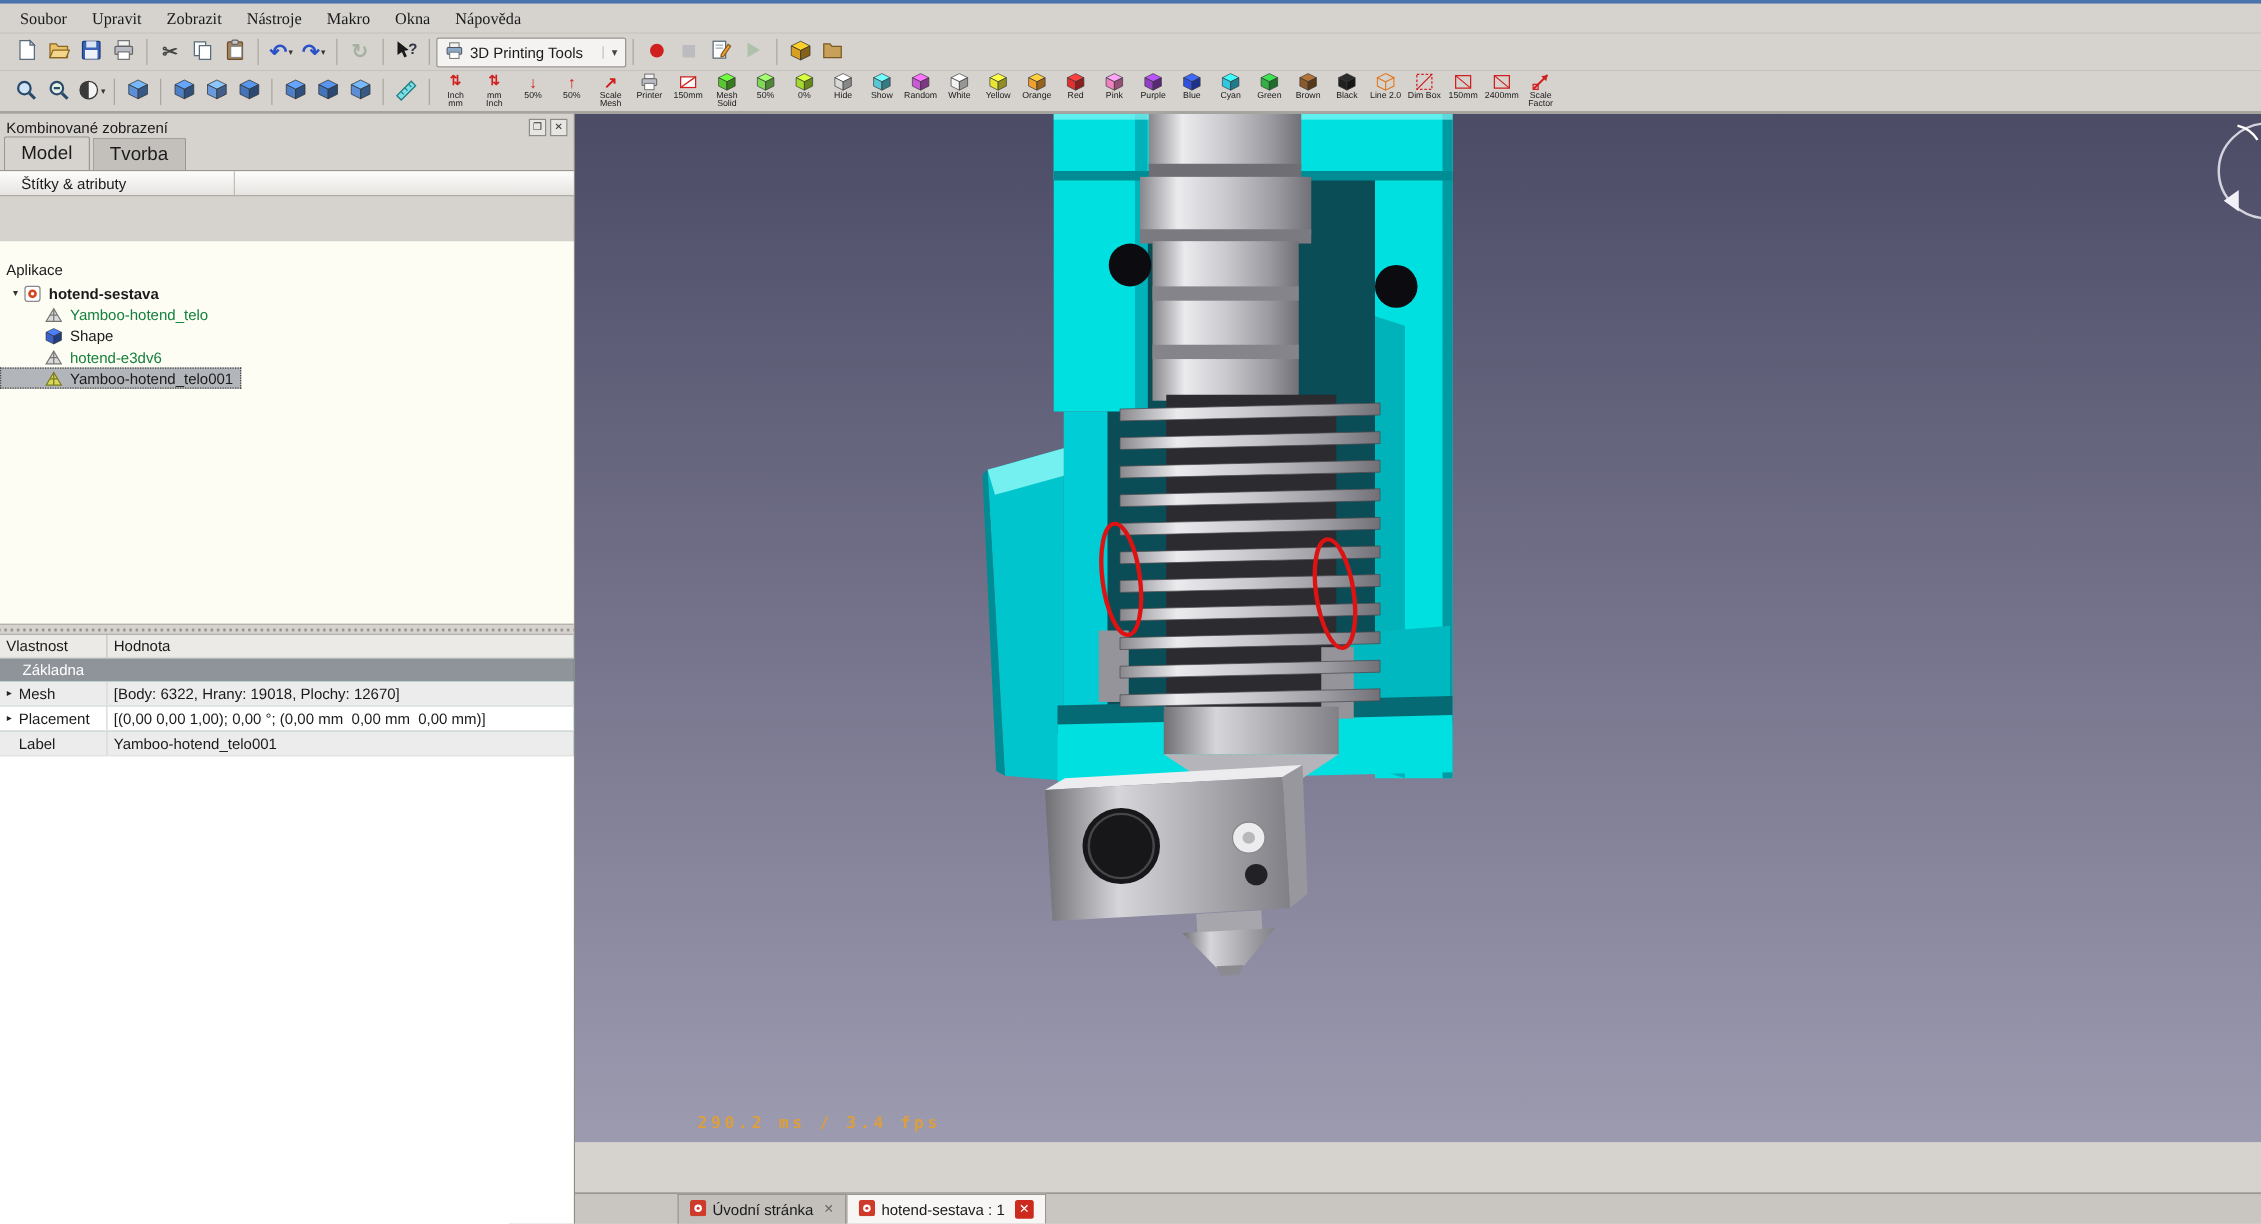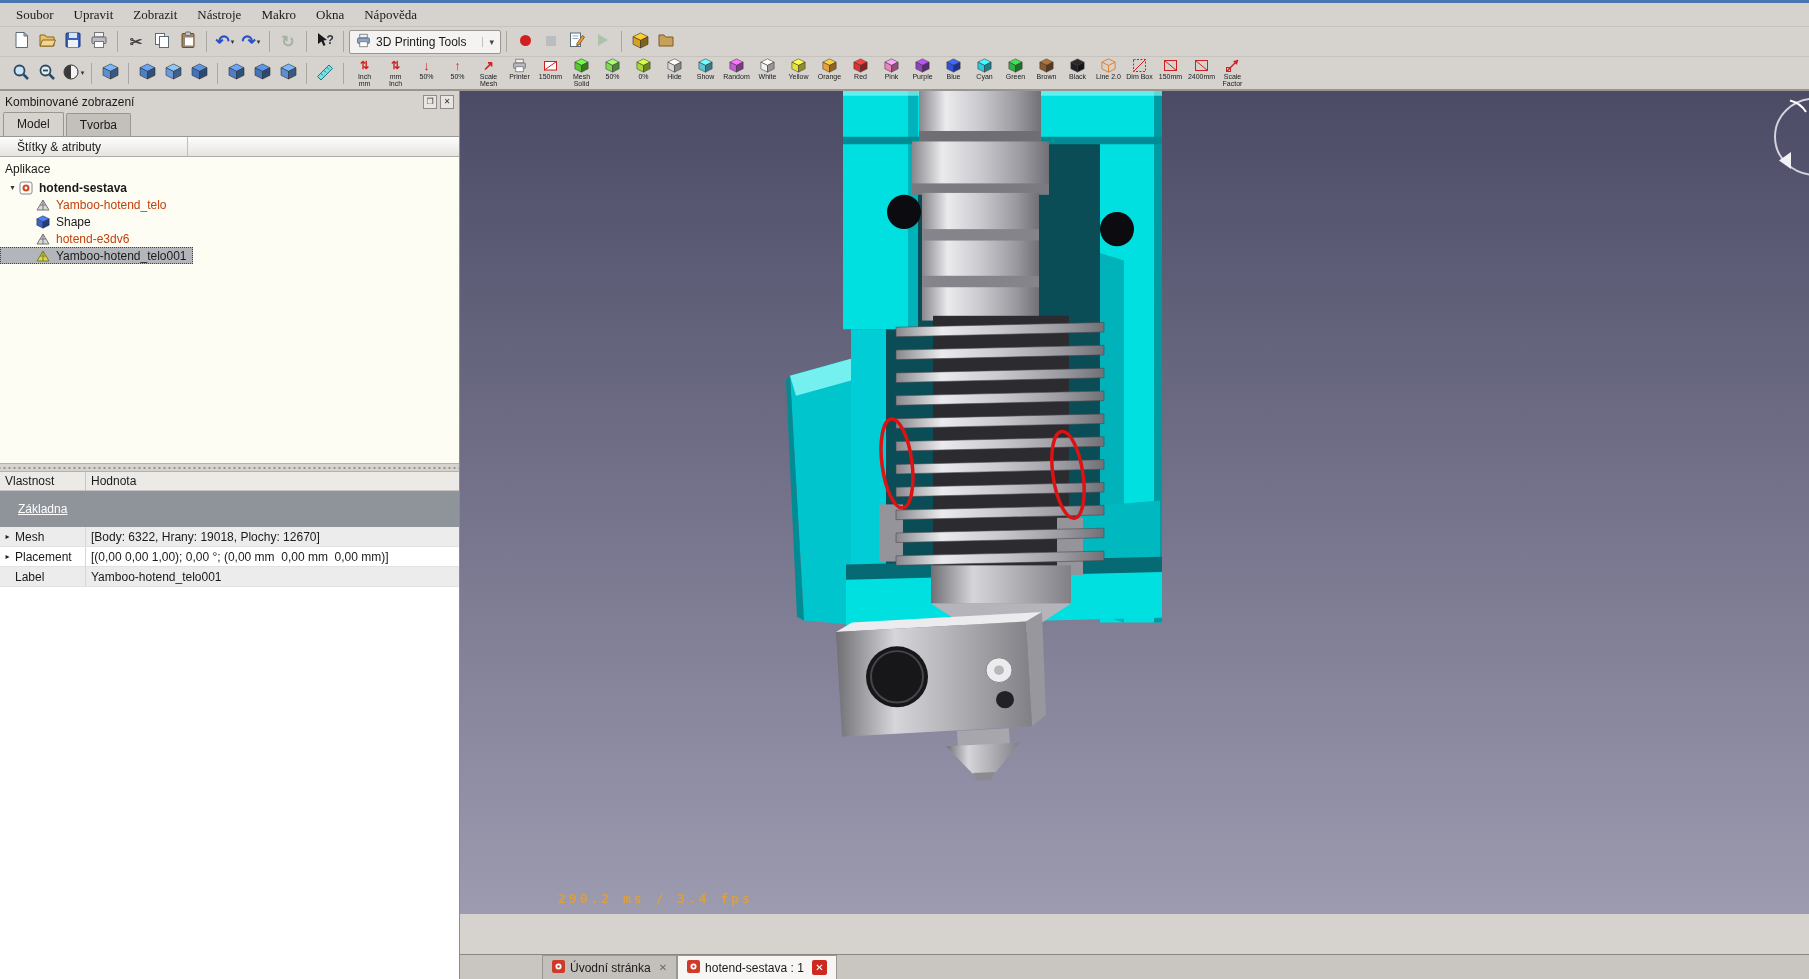--- a/index.html
+++ b/index.html
@@ -21,38 +21,38 @@
   .tool-strip { display:flex; align-items:center; }
   .tool-btn { width:31px; height:32px; display:flex; flex-direction:column; align-items:center; justify-content:flex-start; padding-top:1px; border-radius:3px; }
   .tool-btn .ticon { height:15px; display:flex; align-items:center; justify-content:center; }
   .tool-btn .tlabel { font-size:7px; line-height:7px; text-align:center; white-space:pre-line; color:#1a1a1a; }
   .main { display:flex; height:889px; border-top:1px solid #98948f; }
   .left-panel { width:460px; display:flex; flex-direction:column; background:#d6d3cf; border-right:1px solid #8f8c88; }
   .dock-title { height:22px; display:flex; align-items:center; padding:0 5px; font-size:12px; }
   .dock-btns { margin-left:auto; display:flex; gap:3px; }
   .dock-btn { width:14px; height:14px; border:1px solid #8f8c88; background:#e8e6e3; font-size:8px; line-height:12px; text-align:center; color:#333; }
   .panel-tabs { display:flex; align-items:flex-end; height:24px; padding-left:3px; border-bottom:1px solid #9a9792; }
-  .panel-tab { padding:4px 13px; font-size:12px; border:1px solid #9a9792; border-bottom:none; background:#c3c0bc; margin-right:2px; border-radius:2px 2px 0 0; }
+  .panel-tab { padding:4px 13px; font-size:15px; border:1px solid #9a9792; border-bottom:none; background:#c3c0bc; margin-right:2px; border-radius:2px 2px 0 0; }
   .panel-tab.active { background:#d6d3cf; padding-bottom:5px; }
   .tree-header { height:20px; background:linear-gradient(#fdfdfc,#e6e4e1); border-bottom:1px solid #b0ada9; display:flex; font-size:12px; align-items:center; }
   .tree-header .th1 { width:188px; padding-left:17px; border-right:1px solid #c2bfbb; height:100%; display:flex; align-items:center; }
-  .model-tree { height:306px; background:#fdfdf3; overflow:hidden; padding-top:3px; }
+  .model-tree { height:306px; background:#fdfdf3; overflow:hidden; padding-top:14px;margin-top:36px; }
   .tree-root { font-size:12px; padding:2px 0 3px 5px; }
   .tree-row { display:flex; align-items:center; height:17px; font-size:12px; width:max-content; min-width:188px; padding-right:6px; }
   .tree-row .tw { width:13px; font-size:8px; color:#333; text-align:center; }
   .tree-row .ticn { width:16px; display:flex; margin-right:4px; }
   .tree-row .tlb.b { font-weight:bold; }
-  .tree-row.muted .tlb { color:#c2410c; }
+  .tree-row.muted .tlb { color:#15803d; }
   .tree-row.sel { background:#b2b6ba; outline:1px dotted #444; outline-offset:-1px; }
   .splitter { height:9px; background:#d6d3cf; border-top:1px solid #b5b2ae; border-bottom:1px solid #b5b2ae; background-image:radial-gradient(circle,#94918c 1px,transparent 1.2px); background-size:5px 4px; background-repeat:repeat-x; background-position:center; }
   .props { background:#0f766e; }
   .prop-head { display:flex; height:19px; background:#ebeae7; border-bottom:1px solid #c8c5c1; font-size:12px; align-items:center; }
   .prop-head .ph1 { width:86px; padding-left:5px; border-right:1px solid #c8c5c1; height:100%; display:flex; align-items:center; }
   .prop-head .ph2 { padding-left:5px; }
-  .prop-group { height:36px; background:#8f939a; color:#fff; font-size:12px; display:flex; align-items:center; padding-left:18px;text-decoration:underline; }
+  .prop-group { height:18px; background:#8f939a; color:#fff; font-size:12px; display:flex; align-items:center; padding-left:18px; }
   .prop-row { display:flex; height:20px; font-size:12px; border-bottom:1px solid #e4e2df; background:#fff; }
   .prop-row.shade { background:#ececec; }
   .prop-row .pname { width:86px; display:flex; align-items:center; border-right:1px solid #d8d6d2; }
   .prop-row .parrow { width:15px; text-align:center; font-size:8px; color:#222; }
   .prop-row .pval { flex:1; display:flex; align-items:center; padding-left:5px; white-space:pre; overflow:hidden; }
   .left-filler { flex:1; background:#fff; }
   .left-bottom-tabs { height:24px; background:#c9c6c2; border-top:1px solid #9a9792; display:flex; align-items:stretch; }
   .lb-tab { padding:4px 11px; font-size:12px; background:#c9c6c2; border-right:1px solid #a8a5a1; display:flex; align-items:center; }
   .lb-tab.active { background:#f5f4f2; }
   .viewport { flex:1; position:relative; display:flex; flex-direction:column; }

